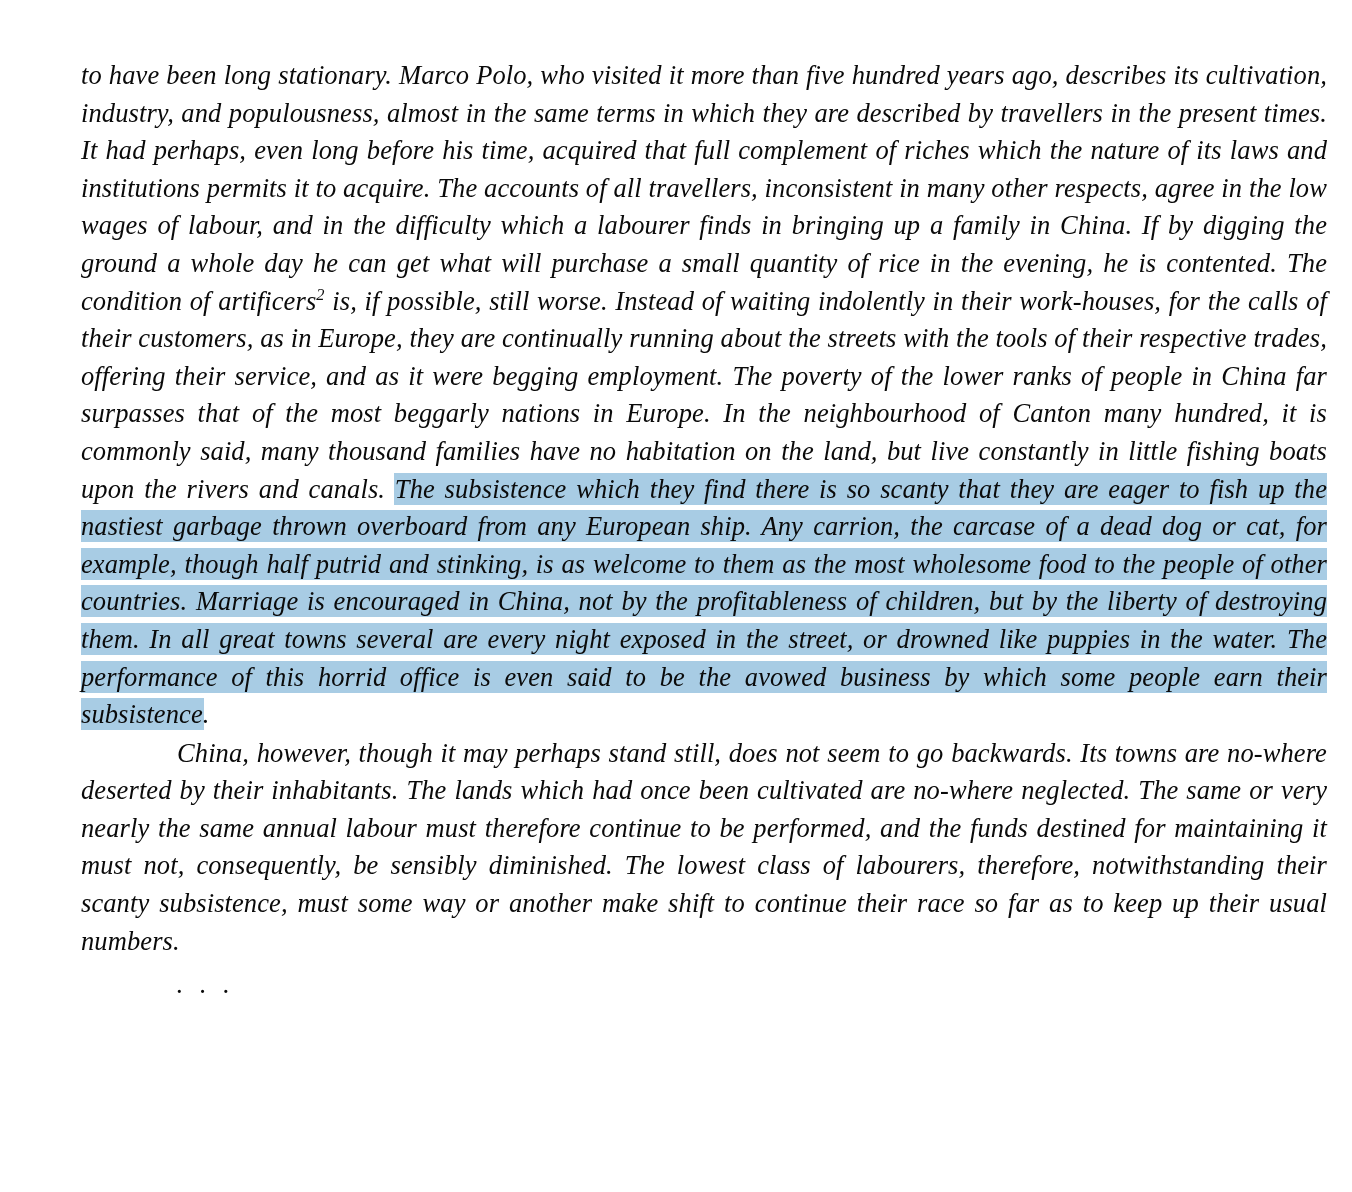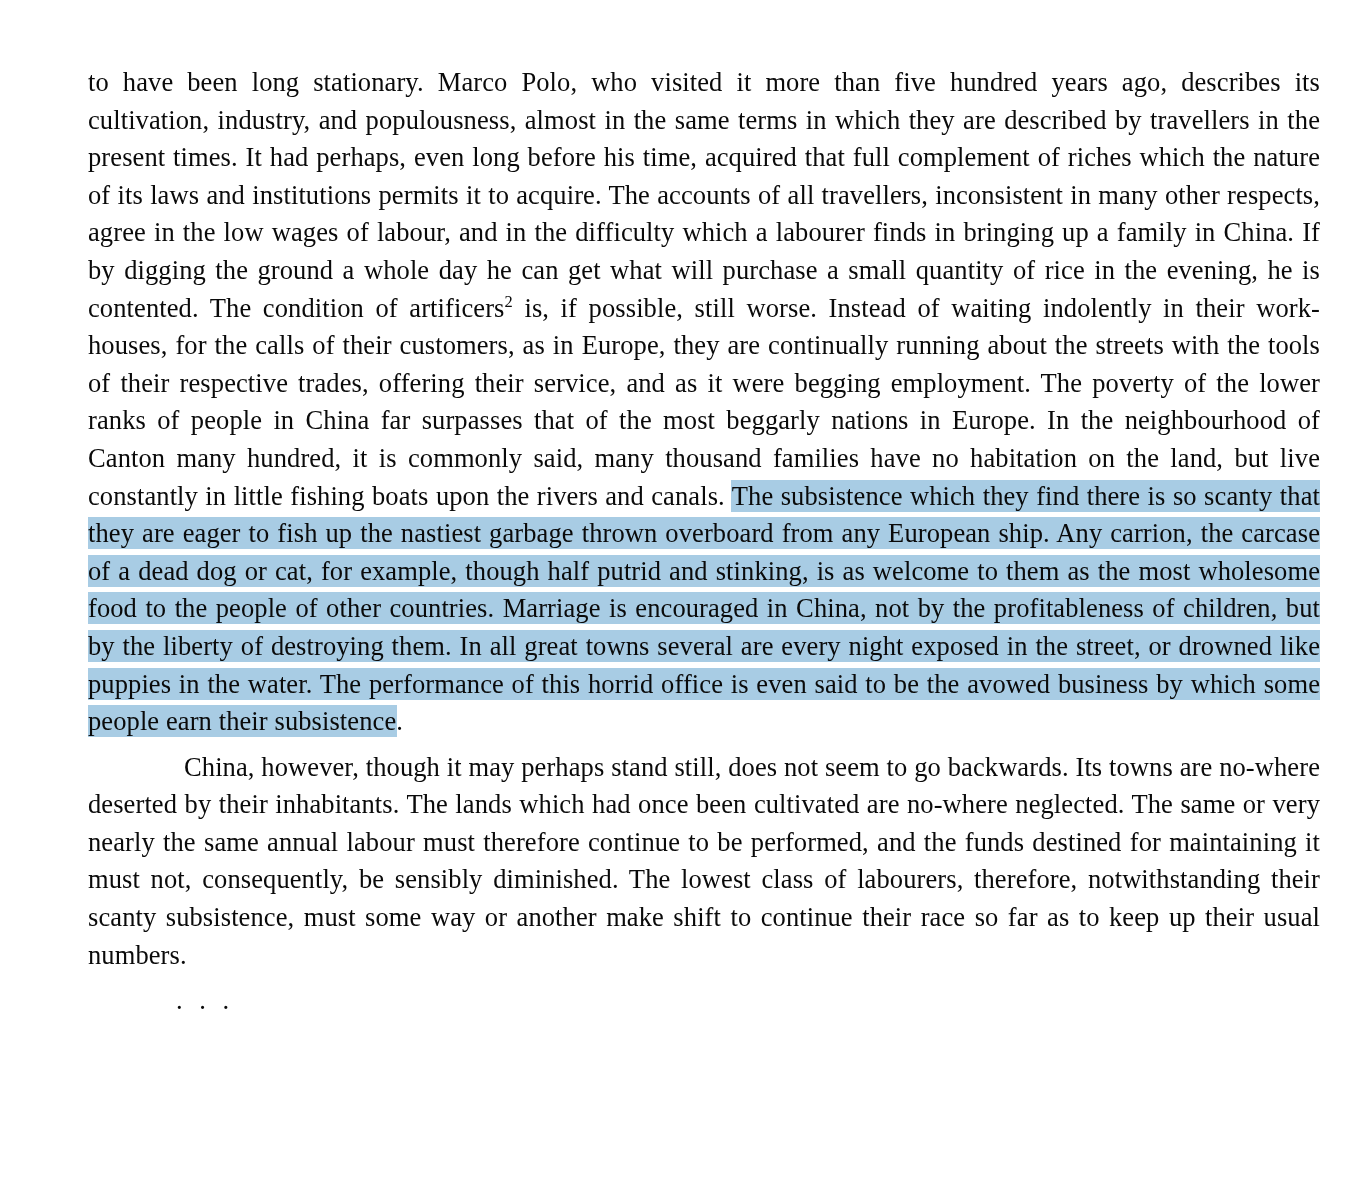--- a/index.html
+++ b/index.html
@@ -23,21 +23,22 @@
   }
   .doc-body {
     width: 1248px;
     font-size: 26.5px;
     line-height: 37.6px;
     text-align: justify;
     text-justify: inter-word;
     letter-spacing: 0.1px;
   }
   p {
-    margin: 8px;
+    margin: 1px;
+    font-style: italic;
   }
   p.para-indent {
     text-indent: 96px;
   }
   .hl {
     background: #a8cce4;
     box-shadow: 0 0 0 1px #a8cce4;
   }
   sup {
     font-size: 0.62em;

